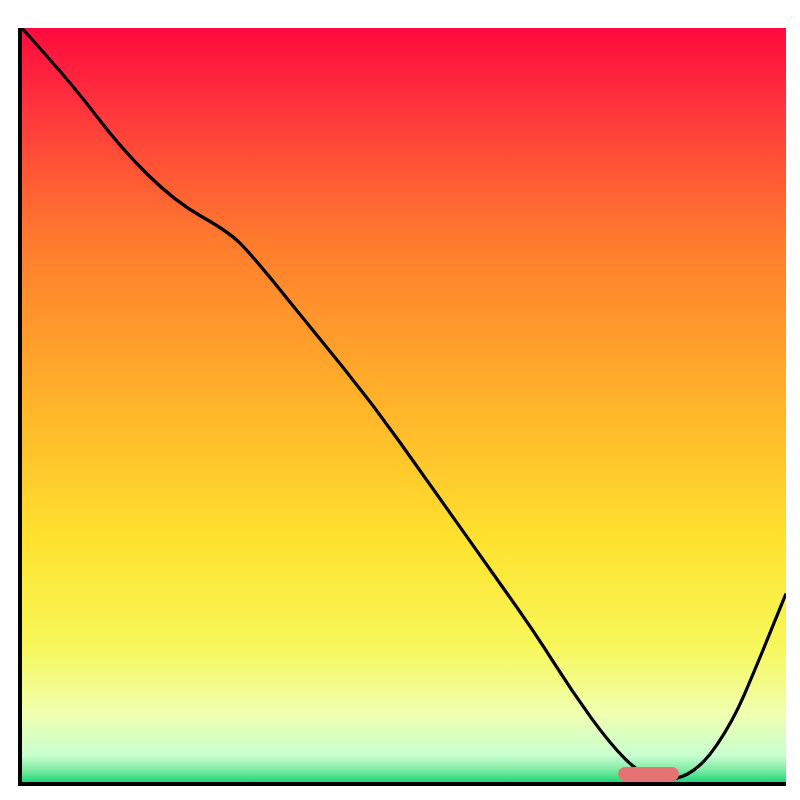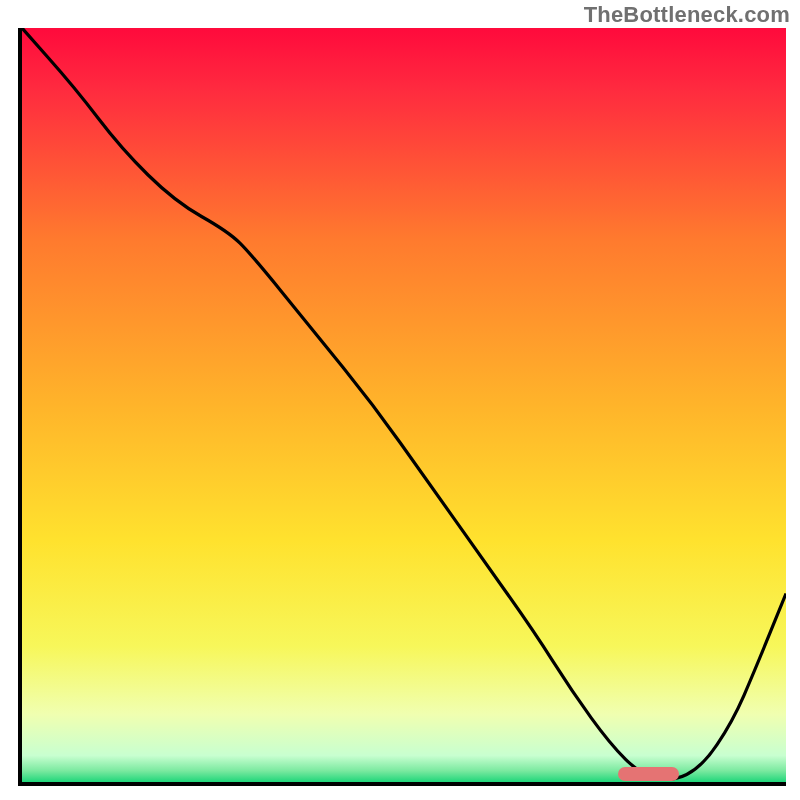--- a/index.html
+++ b/index.html
@@ -44,21 +44,20 @@
   }
   .marker {
     position: absolute;
     border-radius: 8px;
   }
 </style>
 </head>
 <body>
 
 <div class="container">
-  <div class="watermark">TheBottleneck.com</div>
 
   <div class="plot-box">
     <div class="gradient" style="background: linear-gradient(rgb(255, 10, 60) 0%, rgb(255, 42, 63) 8%, rgb(255, 122, 46) 28%, rgb(255, 180, 42) 50%, rgb(255, 226, 46) 68%, rgb(247, 247, 90) 82%, rgb(240, 255, 176) 91%, rgb(200, 255, 208) 96.5%, rgb(123, 233, 160) 98.5%, rgb(31, 214, 122) 100%);"></div>
     <svg class="curve" viewBox="0 0 764 754" preserveAspectRatio="none">
       <path fill="none" stroke="#000000" stroke-width="3.2" d="M 0.0 0.0 Q 0.0 0.0 26.7 30.2 Q 53.5 60.3 76.4 90.5 Q 99.3 120.6 126.1 147.0 Q 152.8 173.4 179.5 188.5 Q 206.3 203.6 217.7 214.9 Q 229.2 226.2 259.8 263.9 Q 290.3 301.6 320.9 339.3 Q 351.4 377.0 378.2 414.7 Q 404.9 452.4 431.7 490.1 Q 458.4 527.8 485.1 565.5 Q 511.9 603.2 531.0 633.4 Q 550.1 663.5 569.2 689.9 Q 588.3 716.3 603.6 731.4 Q 618.8 746.5 634.1 750.2 Q 649.4 754.0 664.7 746.5 Q 680.0 738.9 695.2 716.3 Q 710.5 693.7 722.0 667.3 Q 733.4 640.9 748.7 603.2 T 764.0 565.5"></path>
     </svg>
     <div class="marker" style="left: 595.92px; width: 61.12px; top: 739.46px; height: 14px; background: rgb(229, 115, 115);"></div>
   </div>
 </div>
 

